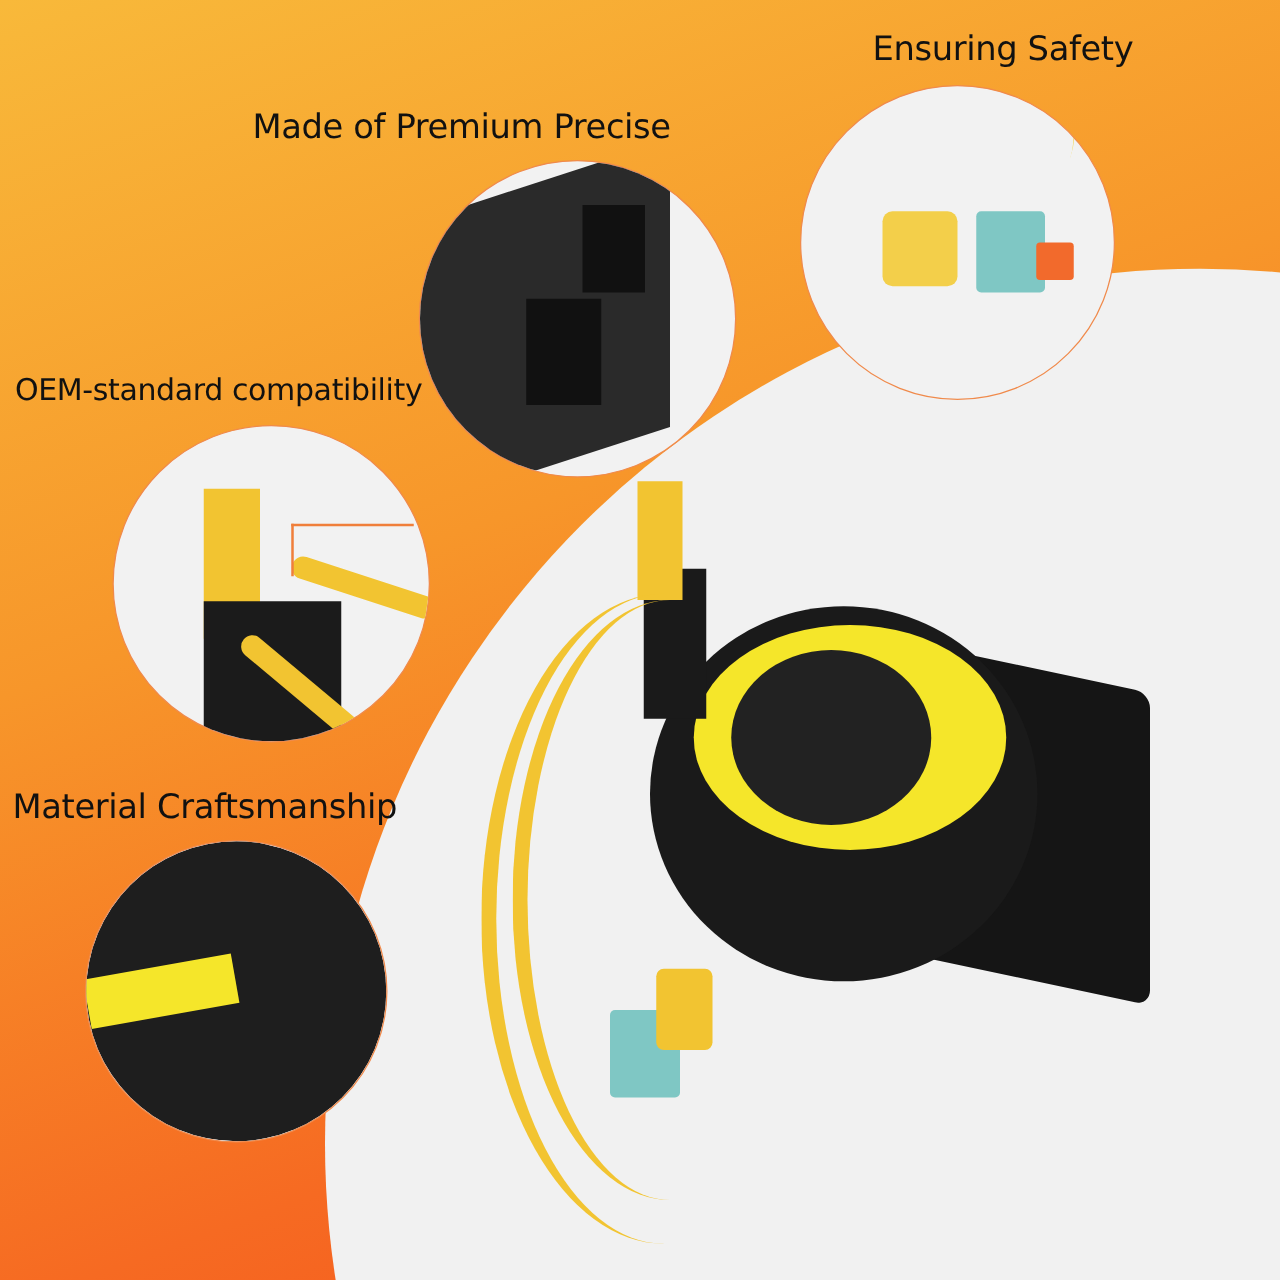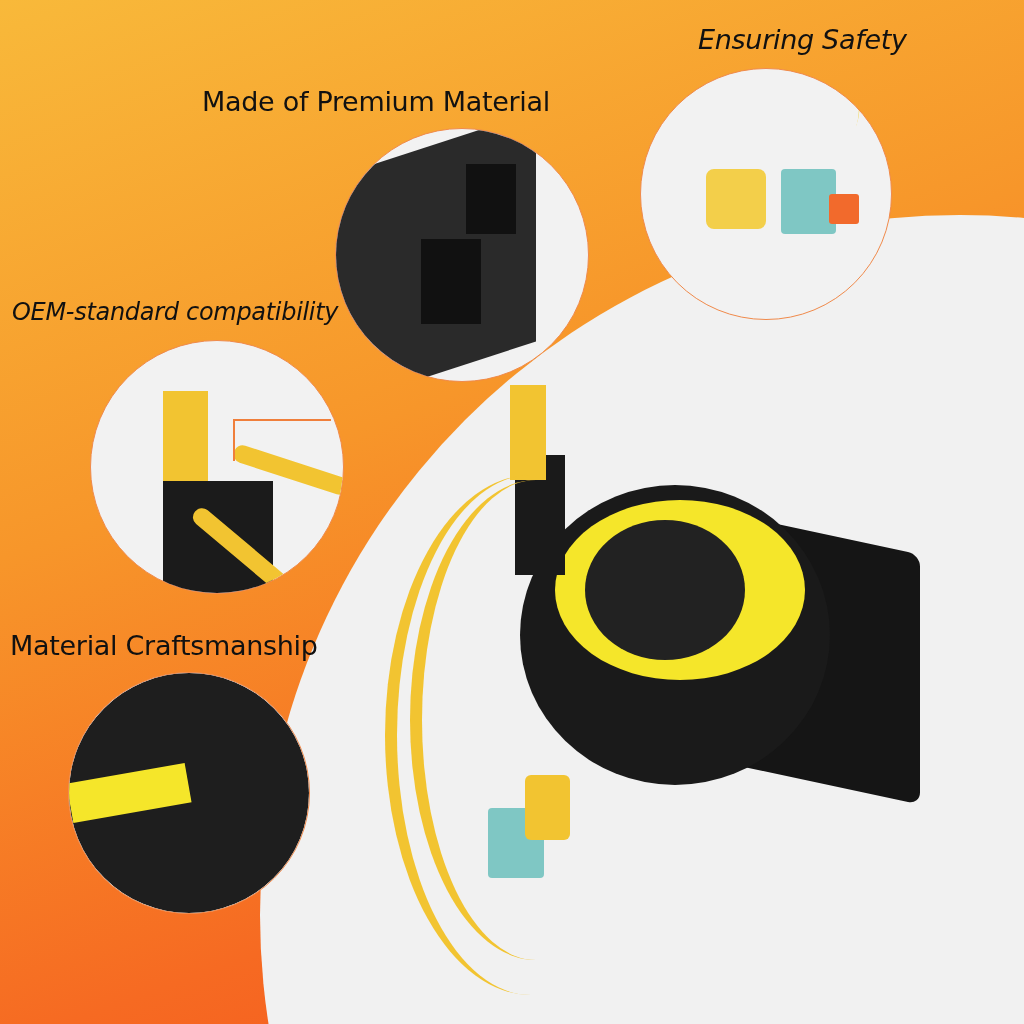--- a/index.html
+++ b/index.html
@@ -15,23 +15,23 @@
   .teal{position:absolute;background:#7fc7c4;border-radius:4px;}
   .orange{position:absolute;background:#f26a2c;}
   .callout-line{position:absolute;border-top:2px solid #f07f3b;border-left:2px solid #f07f3b;}
 </style>
 </head>
 <body>
 
 <div class="bg"></div>
 <div class="white-swoosh"></div>
 
-<div class="label" style="left:698px;top:24px;font-style:italic;">Ensuring Safety</div>
-<div class="label" style="left:202px;top:86px;">Made of Premium Material</div>
-<div class="label" style="left:12px;top:298px;font-size:24px;font-style:italic;">OEM-standard compatibility</div>
+<div class="label" style="left:698px;top:24px;">Ensuring Safety</div>
+<div class="label" style="left:202px;top:86px;">Made of Premium Precise</div>
+<div class="label" style="left:12px;top:298px;font-size:24px;">OEM-standard compatibility</div>
 <div class="label" style="left:10px;top:630px;">Material Craftsmanship</div>
 
 <div class="circle" style="left:640px;top:68px;width:250px;height:250px;">
   <div class="cable" style="left:20px;top:-60px;width:200px;height:160px;border-color:#f2d552;border-width:14px 0 0 0;transform:rotate(18deg);"></div>
   <div class="yellow" style="left:65px;top:100px;width:60px;height:60px;border-radius:8px;background:#f3cf4a;"></div>
   <div class="teal" style="left:140px;top:100px;width:55px;height:65px;"></div>
   <div class="orange" style="left:188px;top:125px;width:30px;height:30px;border-radius:3px;"></div>
 </div>
 
 <div class="circle" style="left:335px;top:128px;width:252px;height:252px;">

